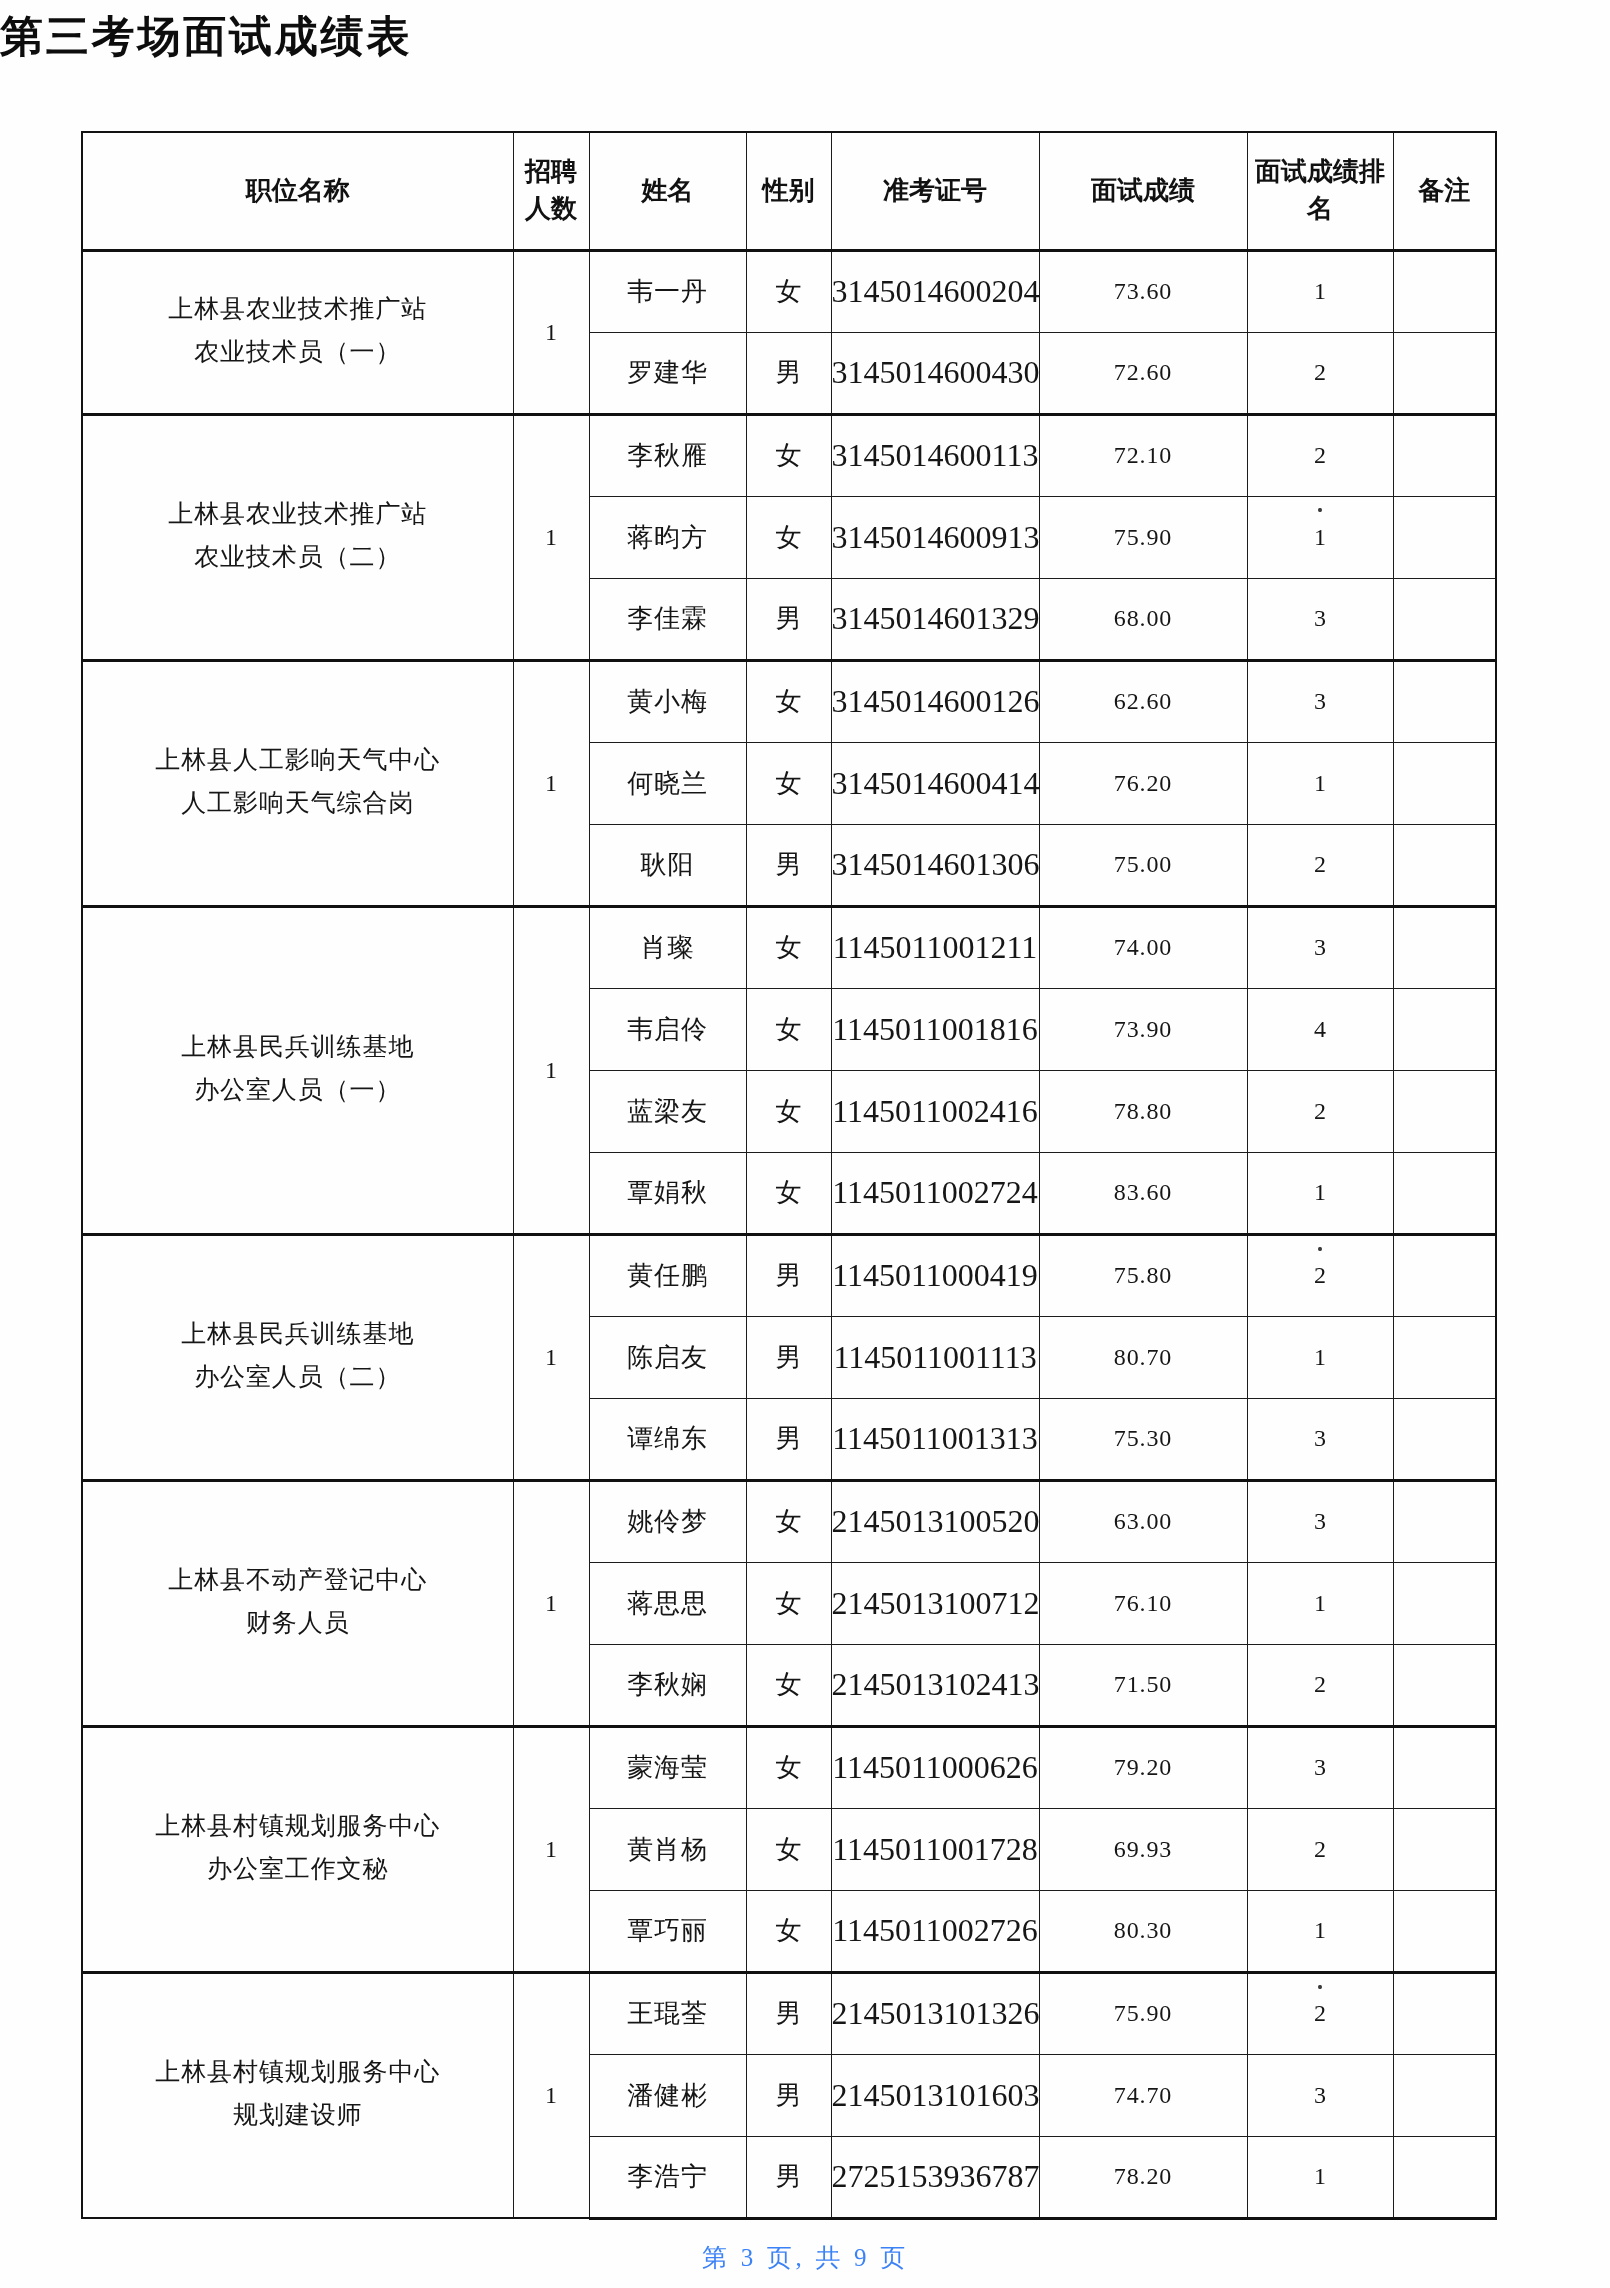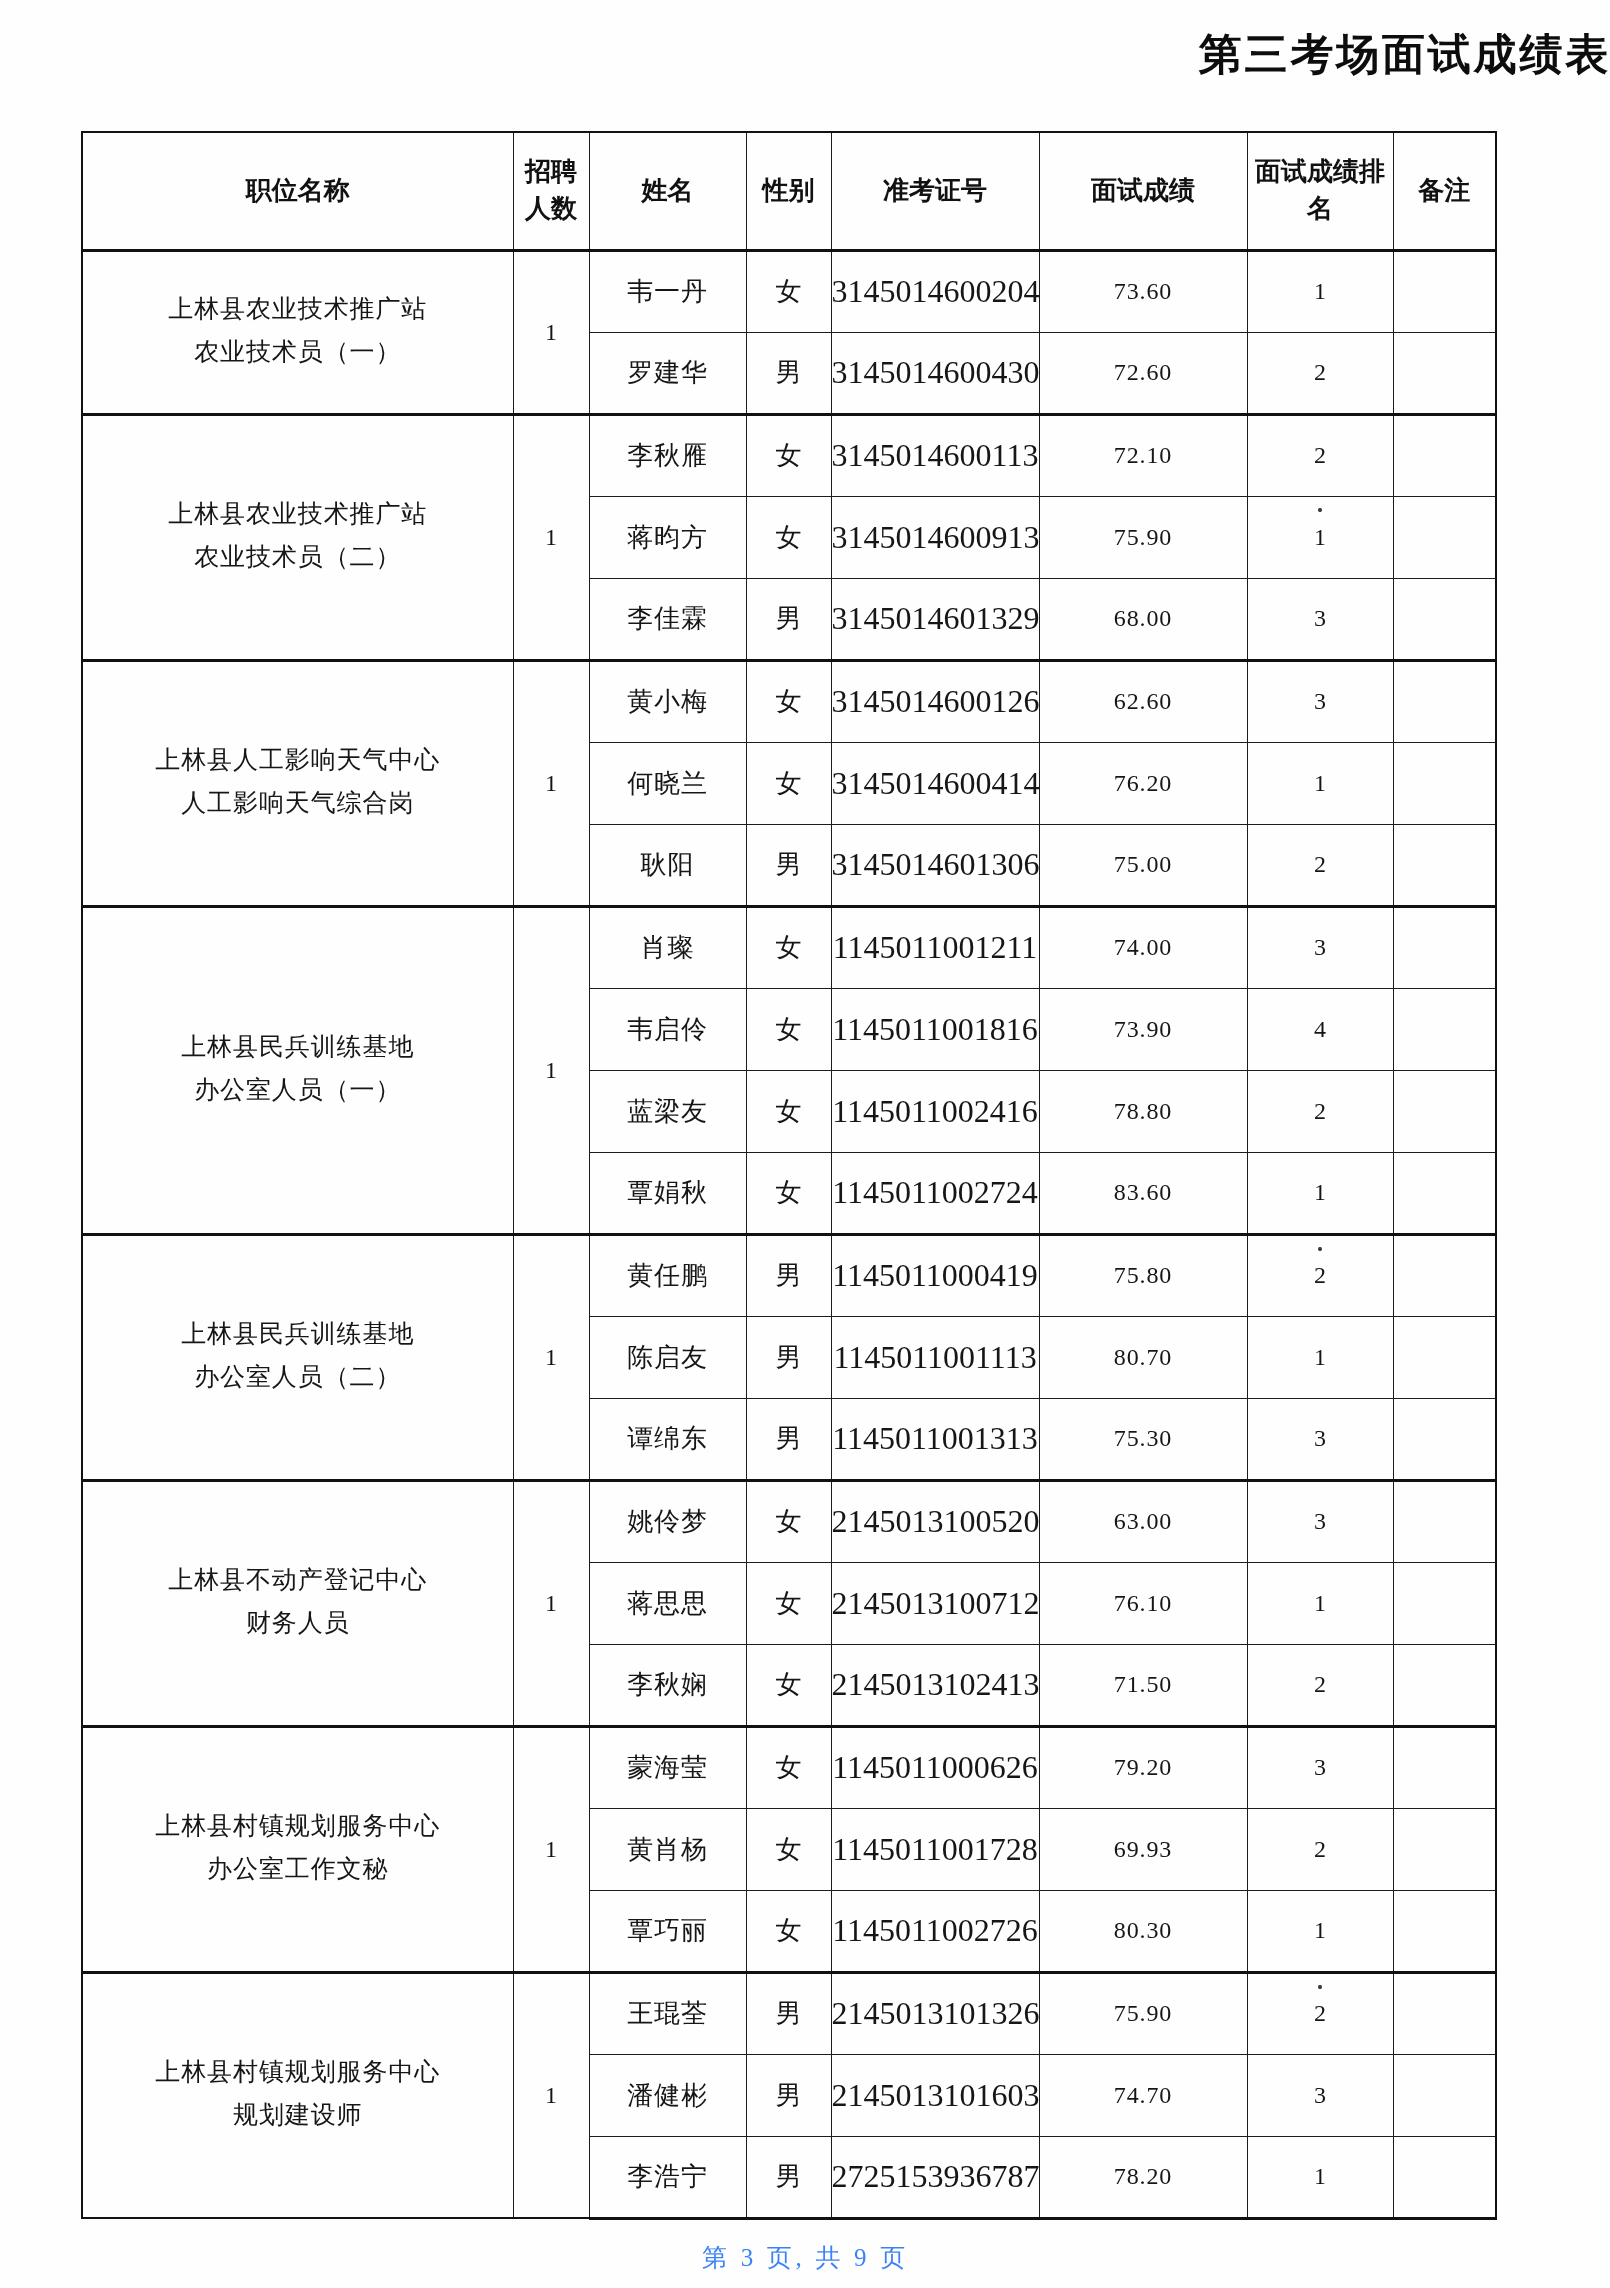--- a/index.html
+++ b/index.html
@@ -7,22 +7,22 @@
   .page {
     position:relative;
     width:1611px; height:2289px;
     margin:0 auto;
     background:#fefefe;
     color:#161616;
     font-family:"Liberation Serif", serif;
   }
   .title {
     position:absolute;
-    top:26px; left:0; width:100%;
-    text-align:right;
+    top:8px; left:0; width:100%;
+    text-align:left;
     font-family:"Liberation Sans", sans-serif;
     font-size:43px;
     font-weight:bold;
     letter-spacing:2.8px;
     color:#0d0d0d;
   }
   table.score-table {
     position:absolute;
     left:81px; top:131px;
     width:1415px;

